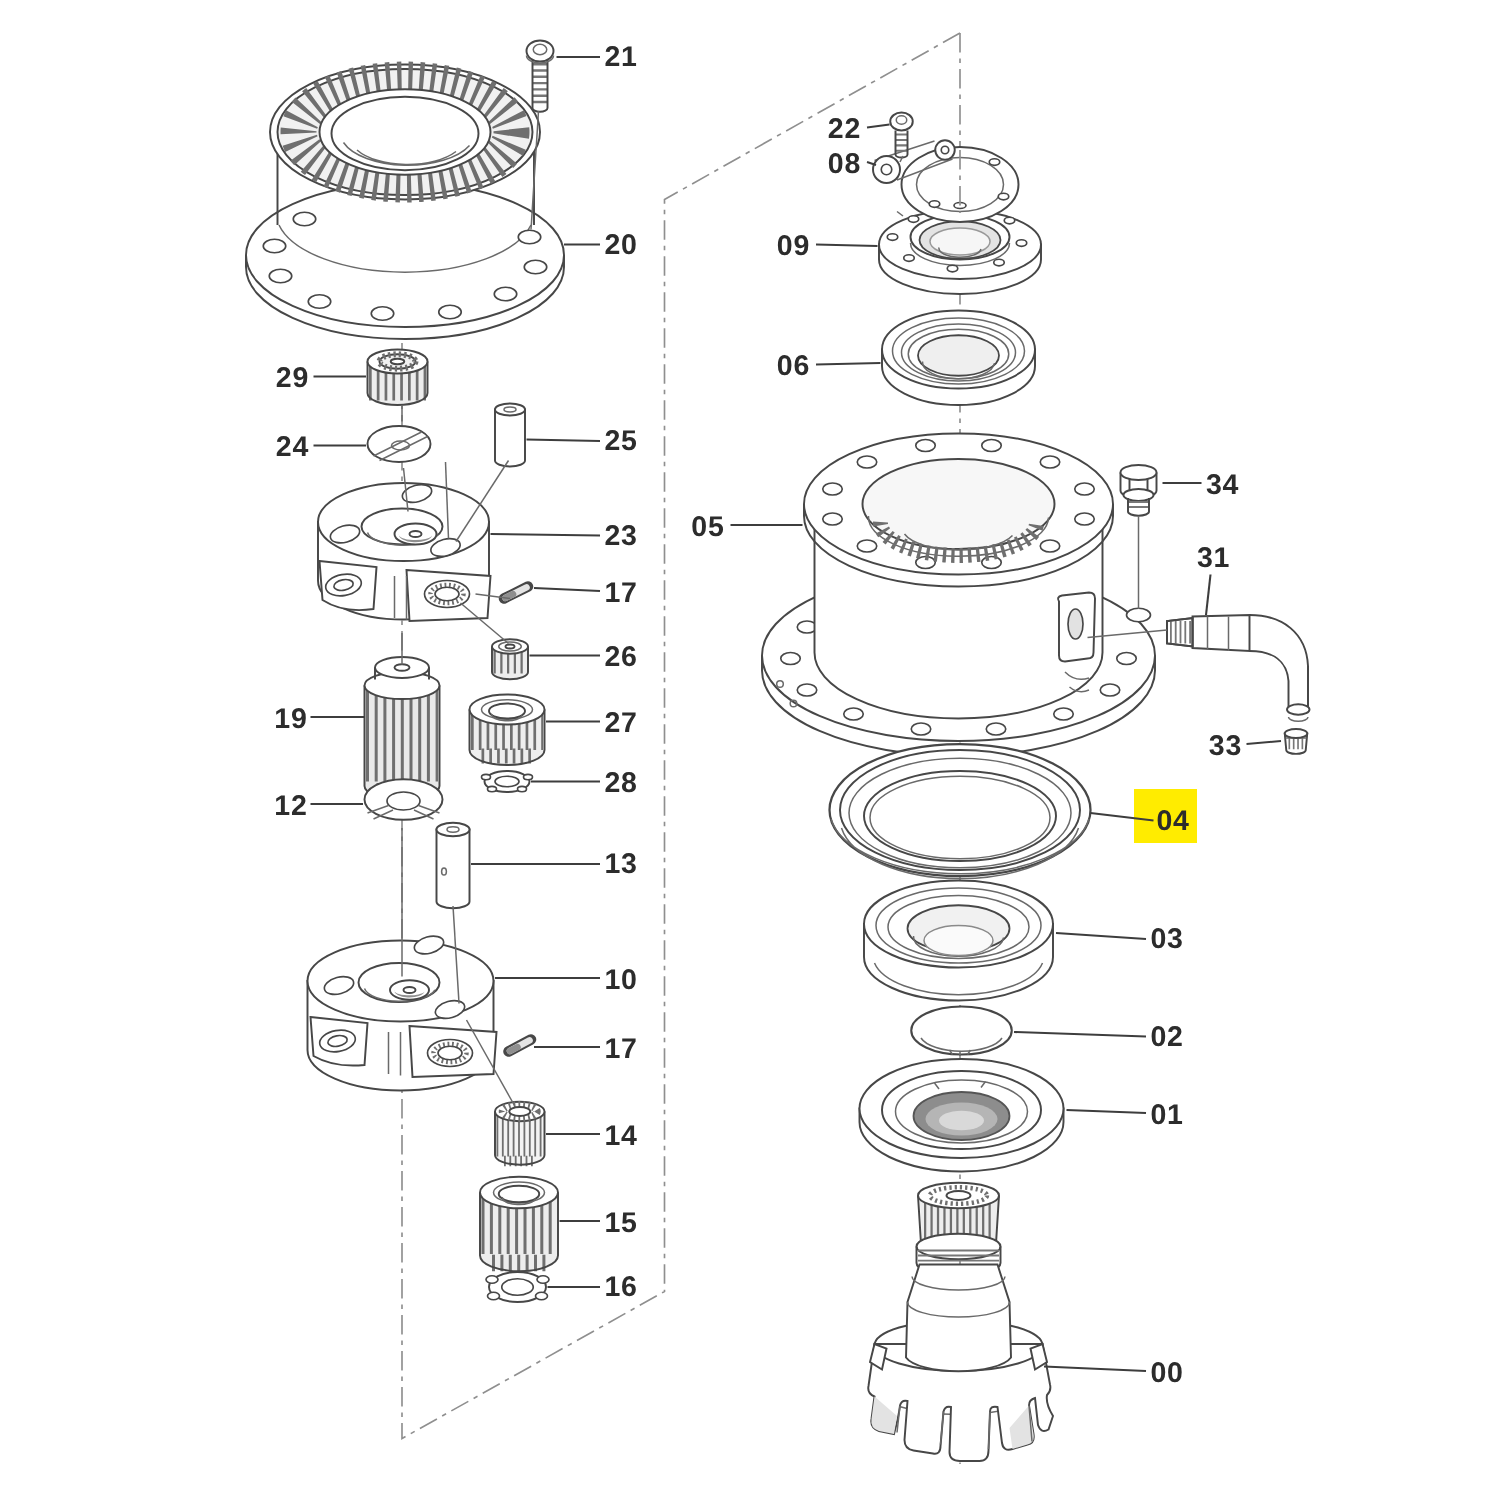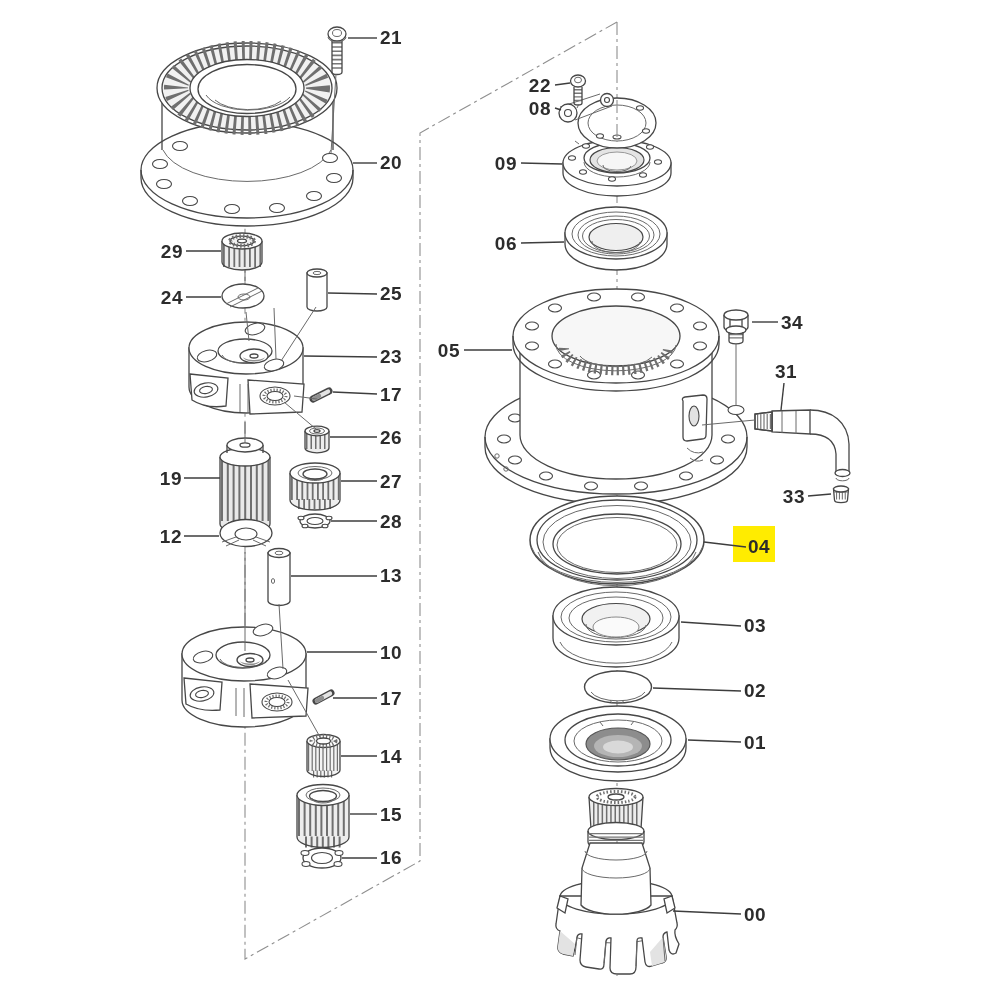--- a/index.html
+++ b/index.html
@@ -1,16 +1,16 @@
 <!DOCTYPE html>
 <html><head>
 <meta charset="utf-8">
 <style>
   html,body{margin:0;padding:0;background:#fff;}
-  .stage{position:relative;width:852px;height:1000px;background:#fff;overflow:hidden;}
+  .stage{position:relative;width:852px;height:1000px;background:#fff;overflow:hidden;margin-left:23px;}
   svg{position:absolute;left:0;top:0;}
   
   .ln{fill:none;stroke:#474747;stroke-width:1.3;}
   .ln2{fill:none;stroke:#6a6a6a;stroke-width:1;}
   .fw{fill:#ffffff;stroke:#474747;stroke-width:1.3;}
   .fg{fill:#f1f1f1;stroke:#474747;stroke-width:1.3;}
   .sil{stroke:none;}
   .cl{fill:none;stroke:#8f8f8f;stroke-width:1.1;stroke-dasharray:13 4 3 4;}
   .ld{fill:none;stroke:#3d3d3d;stroke-width:1.4;}
   .lbl{font-family:"Liberation Sans",sans-serif;font-weight:bold;font-size:19px;fill:#2c2c2c;letter-spacing:.5px;}

